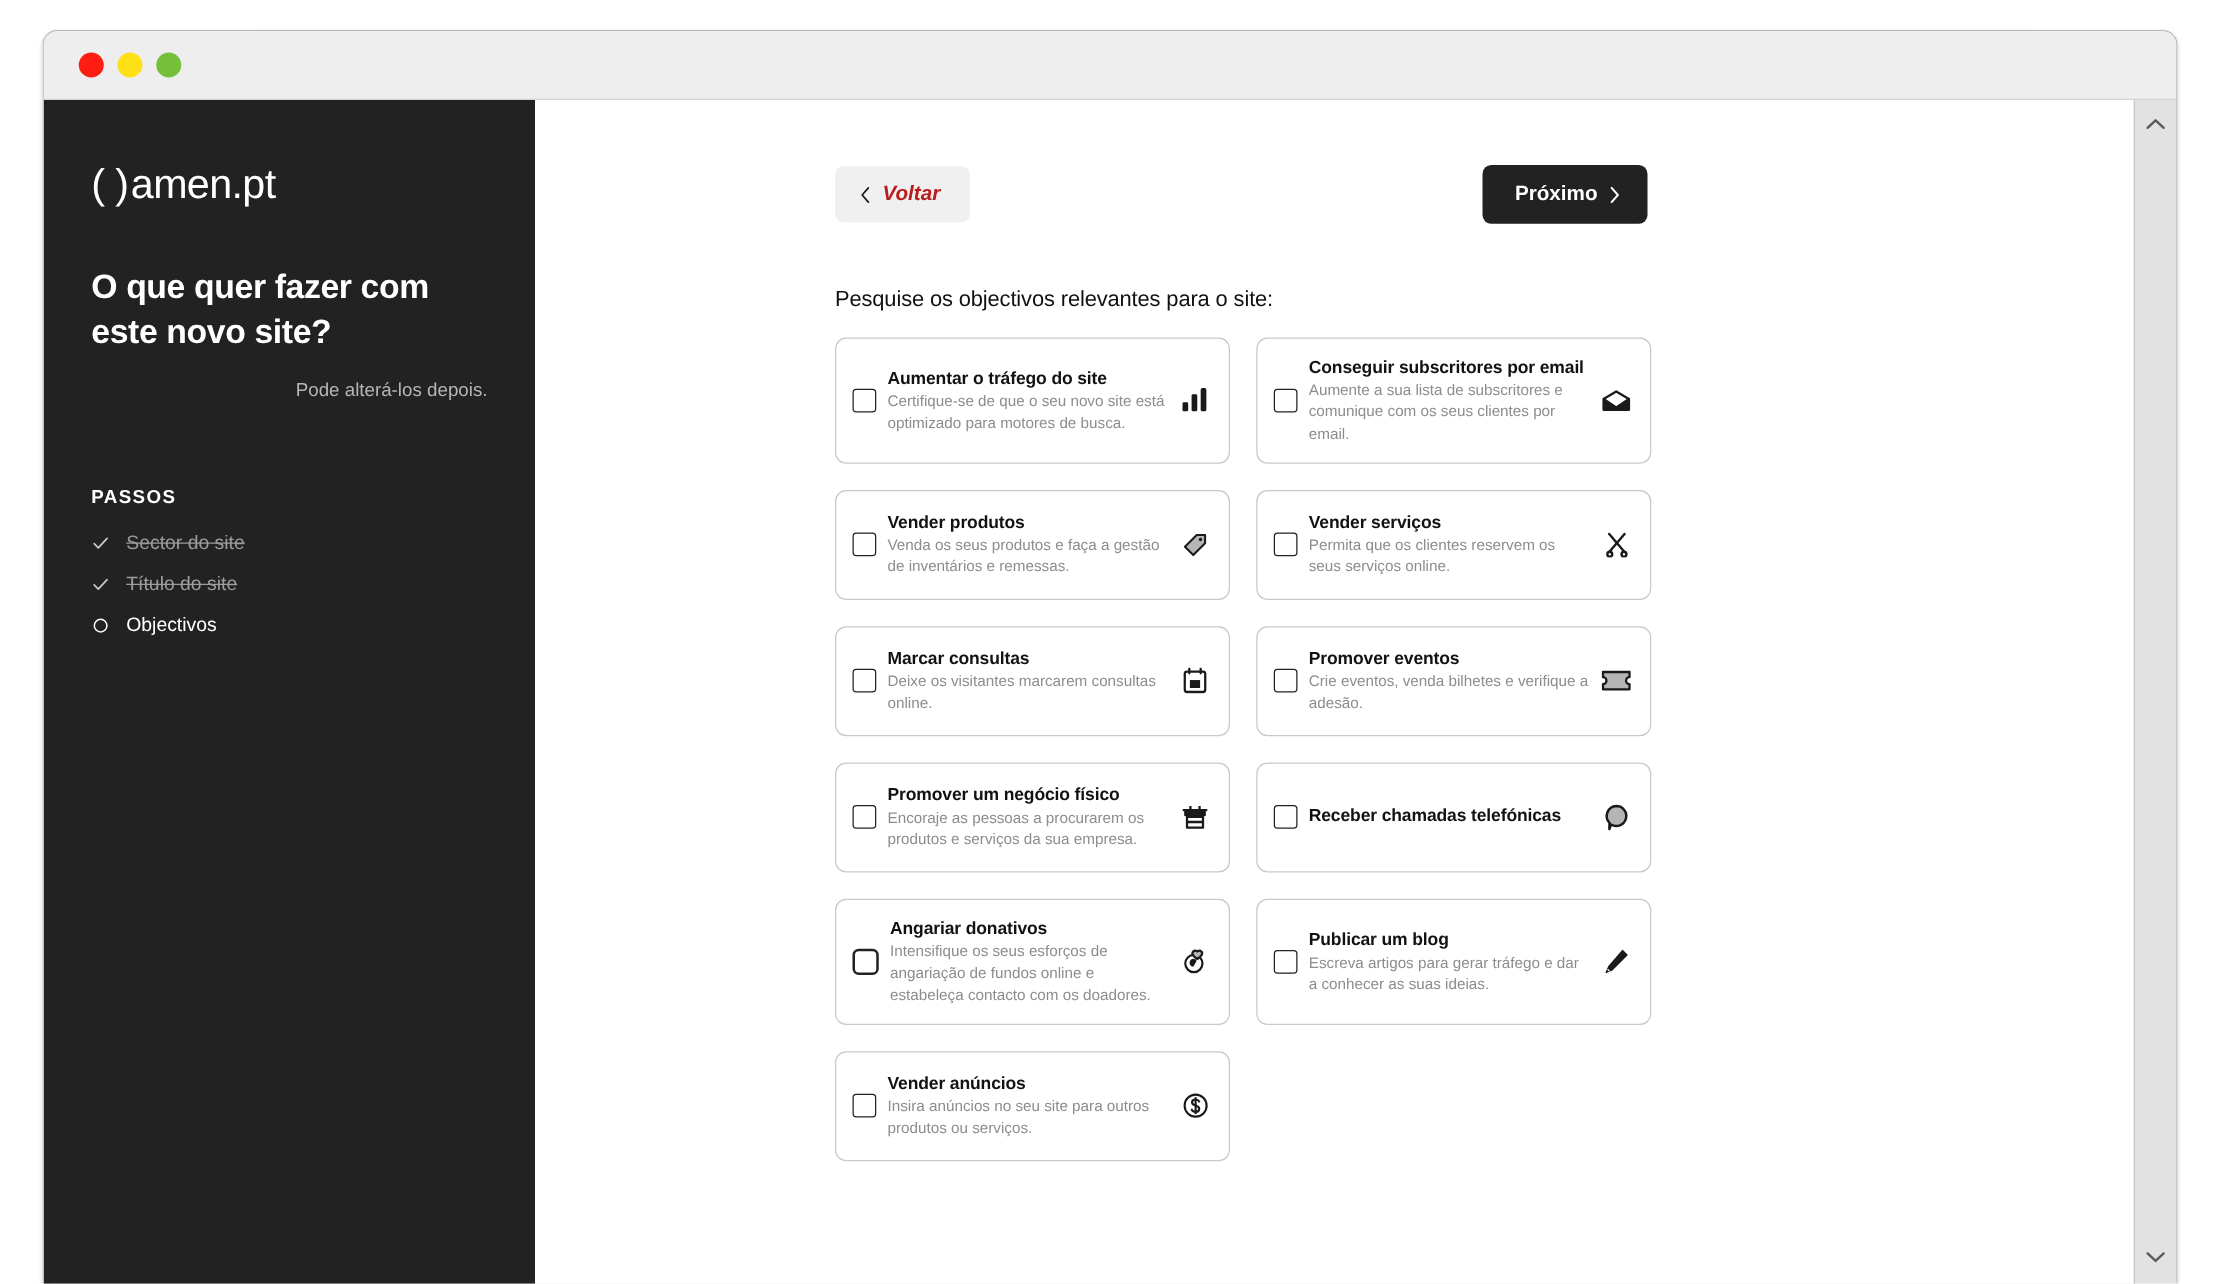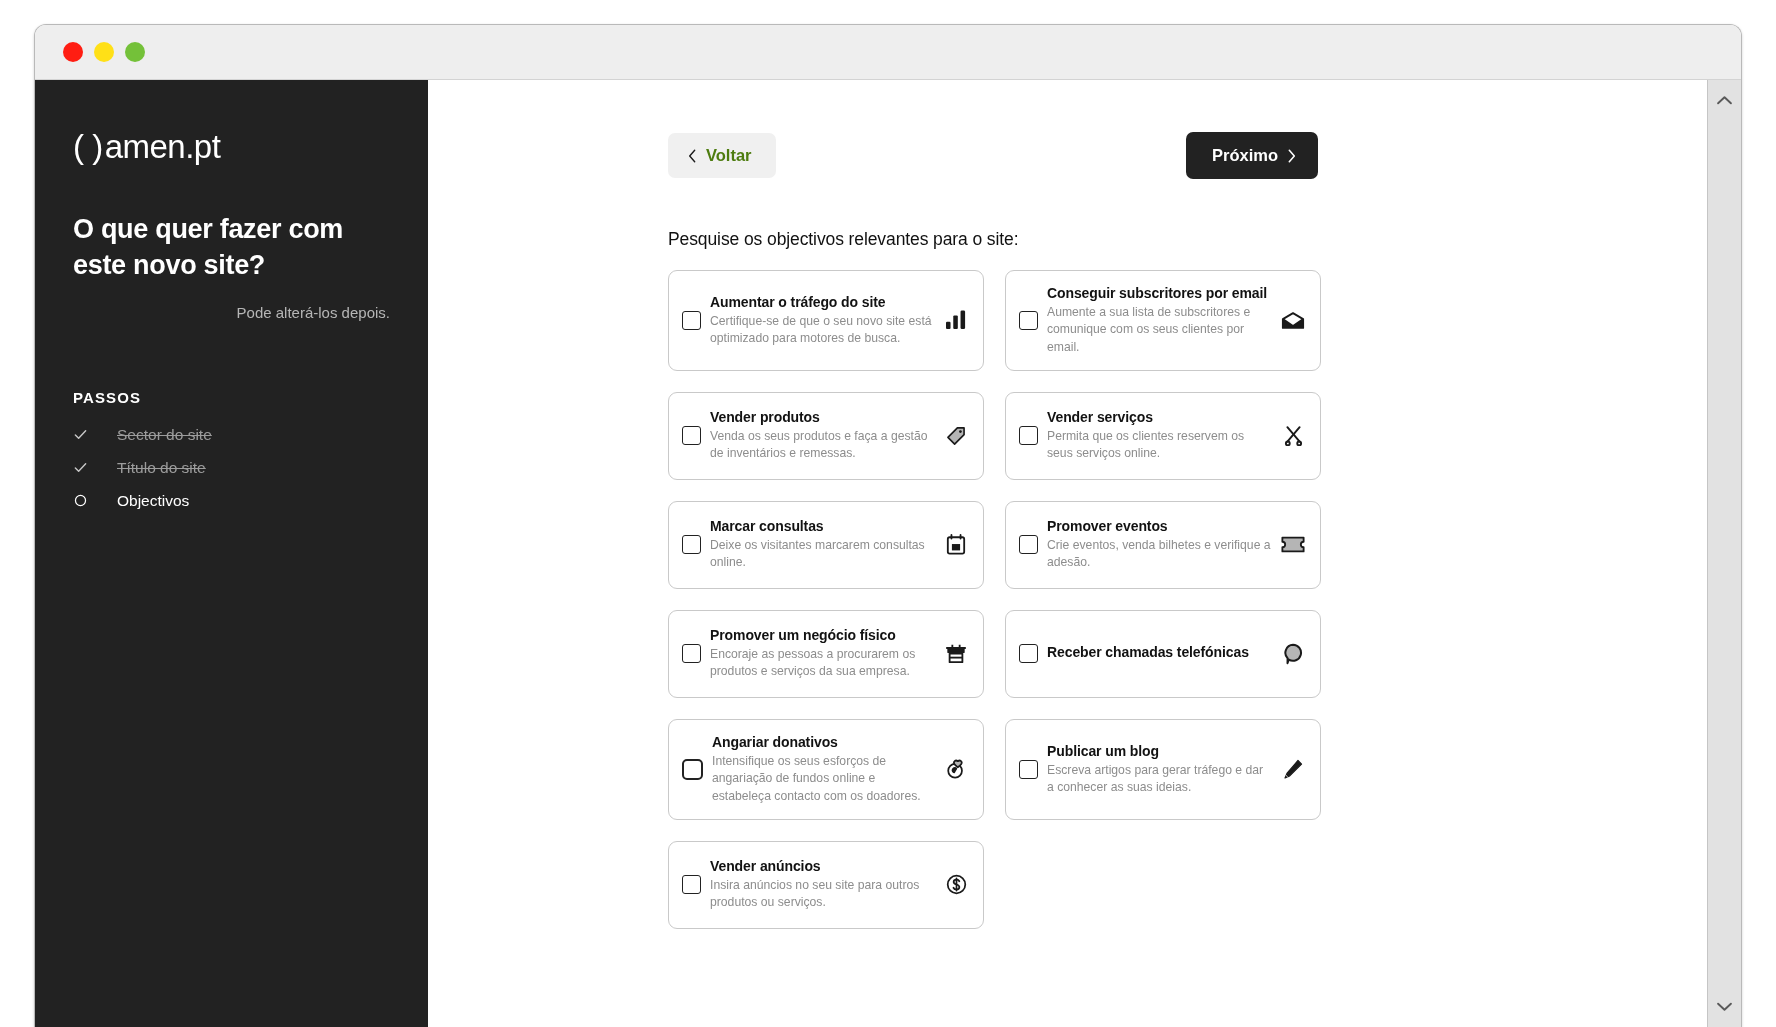--- a/index.html
+++ b/index.html
@@ -44,21 +44,21 @@
   .logo-text { font-weight: 400; }
   .side-title {
     font-size: 27px; font-weight: 700; line-height: 1.33;
     letter-spacing: -.3px; margin-bottom: 20px;
   }
   .side-sub { font-size: 15px; color: #b6b6b6; text-align: right; }
   .steps-label {
     margin-top: 68px; font-size: 15px; font-weight: 700;
     letter-spacing: 1.1px; color: #ffffff; margin-bottom: 20px;
   }
-  .step { display: flex; align-items: center; gap: 29px; margin-bottom: 15px; font-size: 15.5px; }
+  .step { display: flex; align-items: center; gap: 13px; margin-bottom: 15px; font-size: 15.5px; }
   .step .ico { width: 15px; height: 15px; display:flex; align-items:center; justify-content:center; }
   .step.done .lbl { color: #9c9c9c; text-decoration: line-through; }
   .step.active .lbl { color: #ffffff; }
   .step.done .ico svg { stroke: #c8c8c8; }
   .step.active .ico svg { stroke: #ffffff; }
 
   
   .main {
     flex: 1; background: #fff; position: relative;
     overflow: hidden; padding: 0;
@@ -67,21 +67,21 @@
   .topbar {
     display: flex; justify-content: space-between; align-items: center;
     width: 650px; margin-left: 240px;
   }
   .btn {
     font-family: "Liberation Sans", sans-serif;
     font-size: 16.5px; font-weight: 700; cursor: pointer;
     border: none; border-radius: 7px; display: inline-flex;
     align-items: center; gap: 9px;
   }
-  .btn-back { background: #f0f0f0; color: #4d7c0f; padding: 13px 24px 13px 20px; }
+  .btn-back { background: #f0f0f0; color: #b91c1c; padding: 13px 24px 13px 20px; font-style: italic; }
   .btn-next { background: #222222; color: #ffffff; padding: 14px 22px 14px 26px; }
 
   .section-title {
     margin: 50px 0 20px 240px; font-size: 17.5px;
     font-weight: 400; color: #111; letter-spacing: -.1px;
   }
 
   .grid {
     margin-left: 240px; width: 653px;
     display: grid; grid-template-columns: 316px 316px; gap: 21px;

